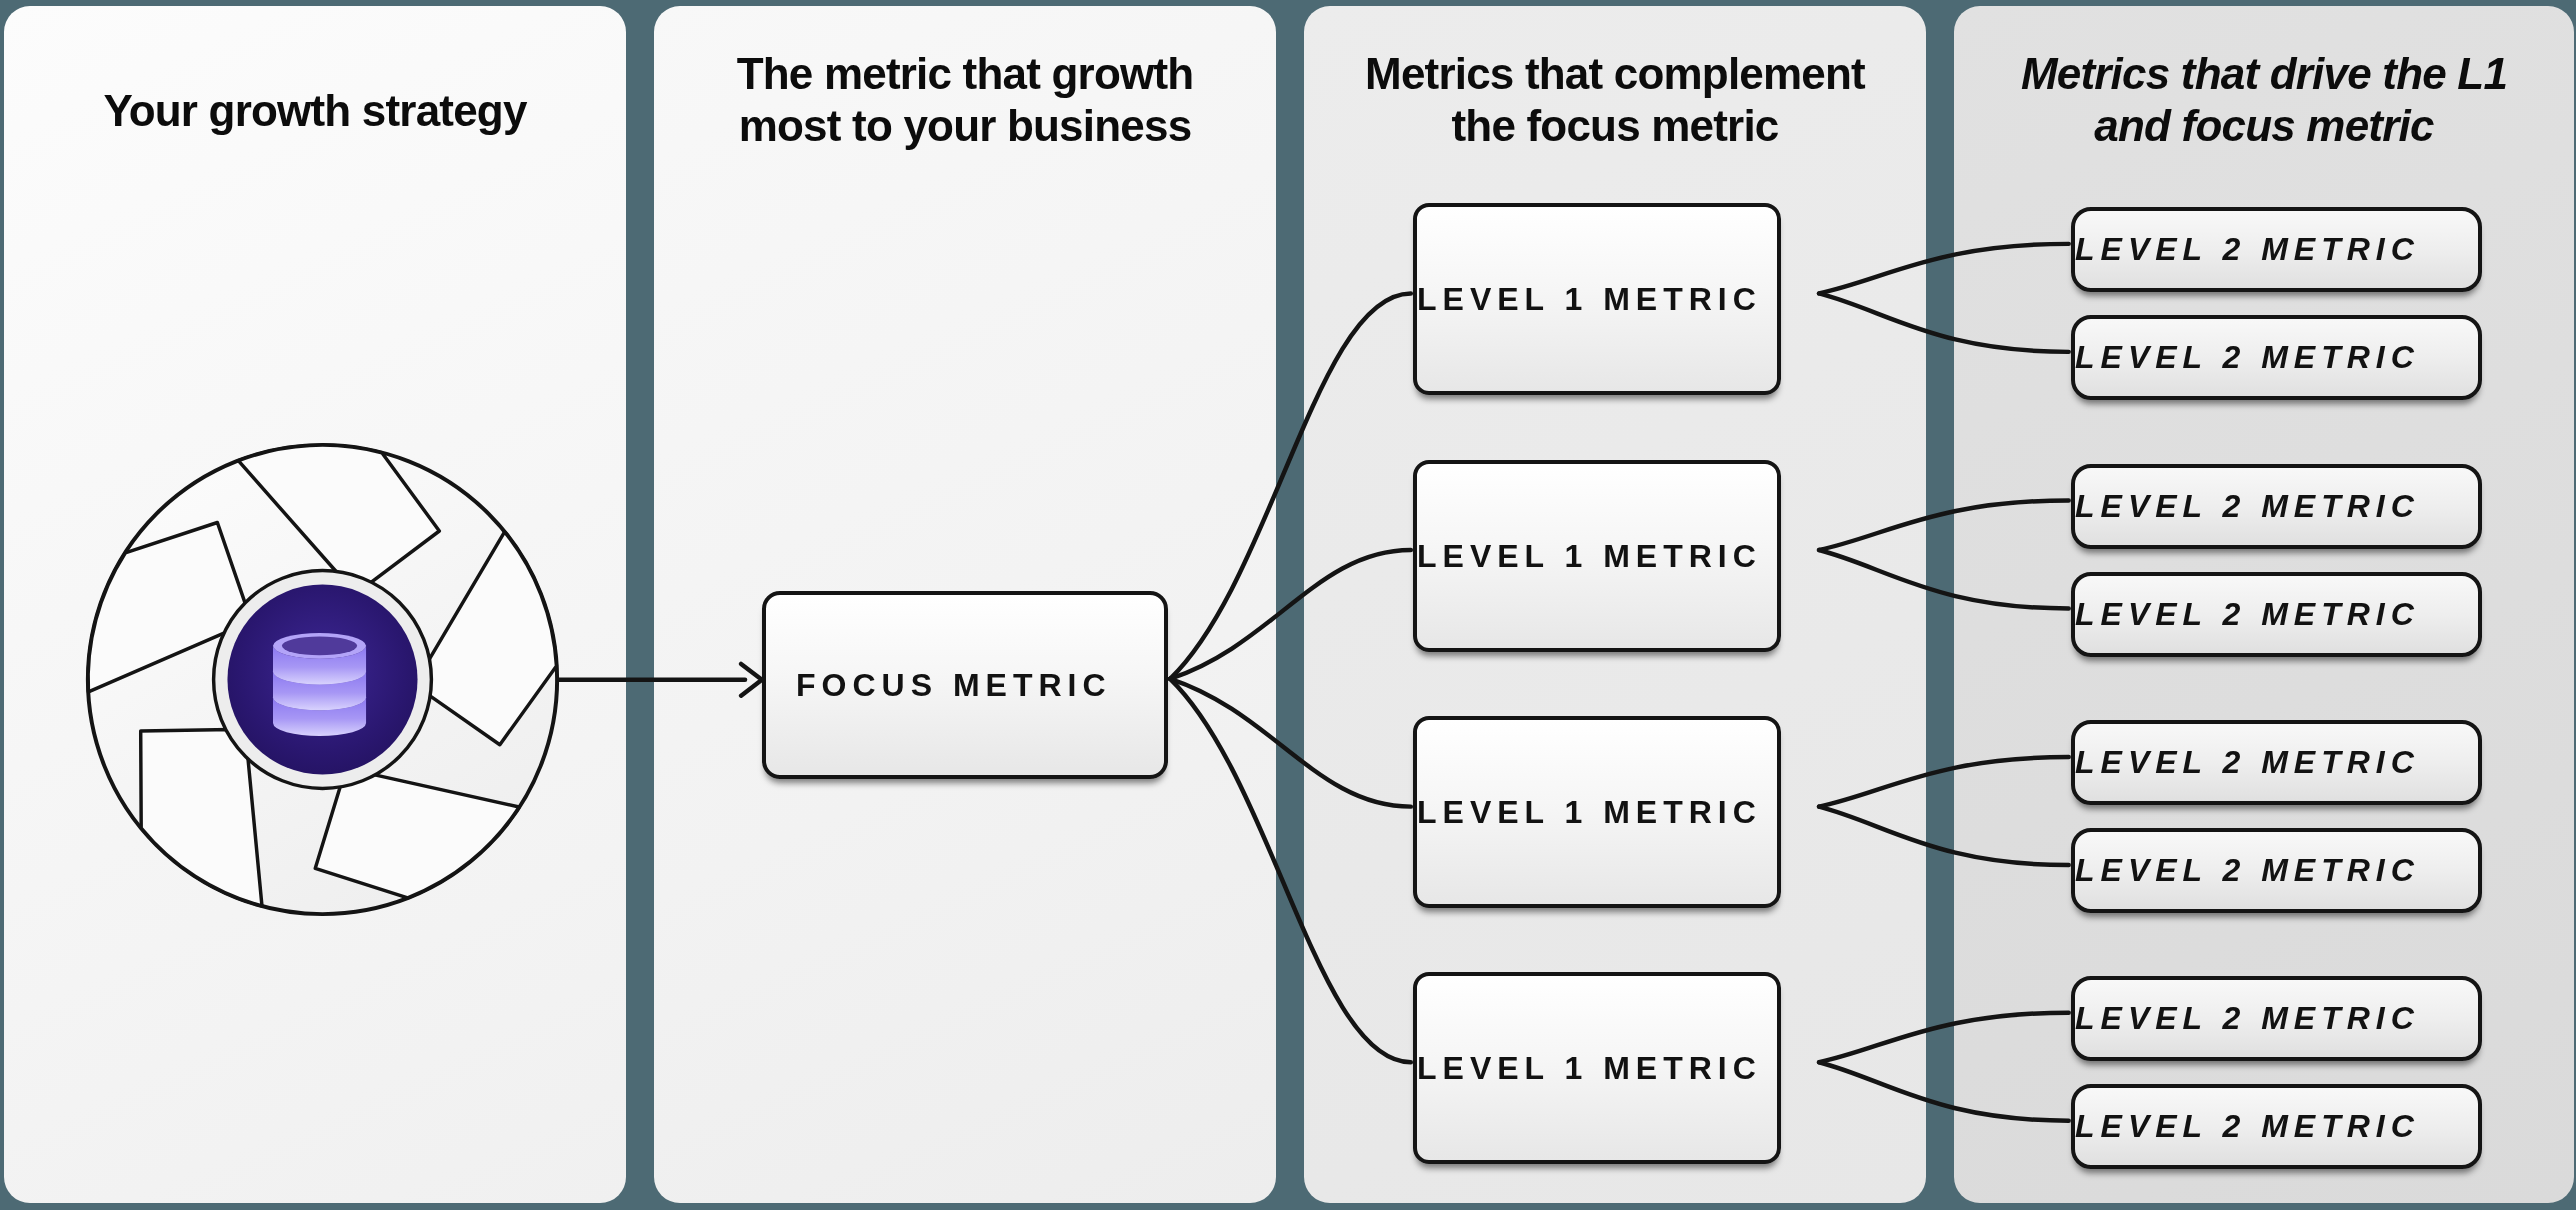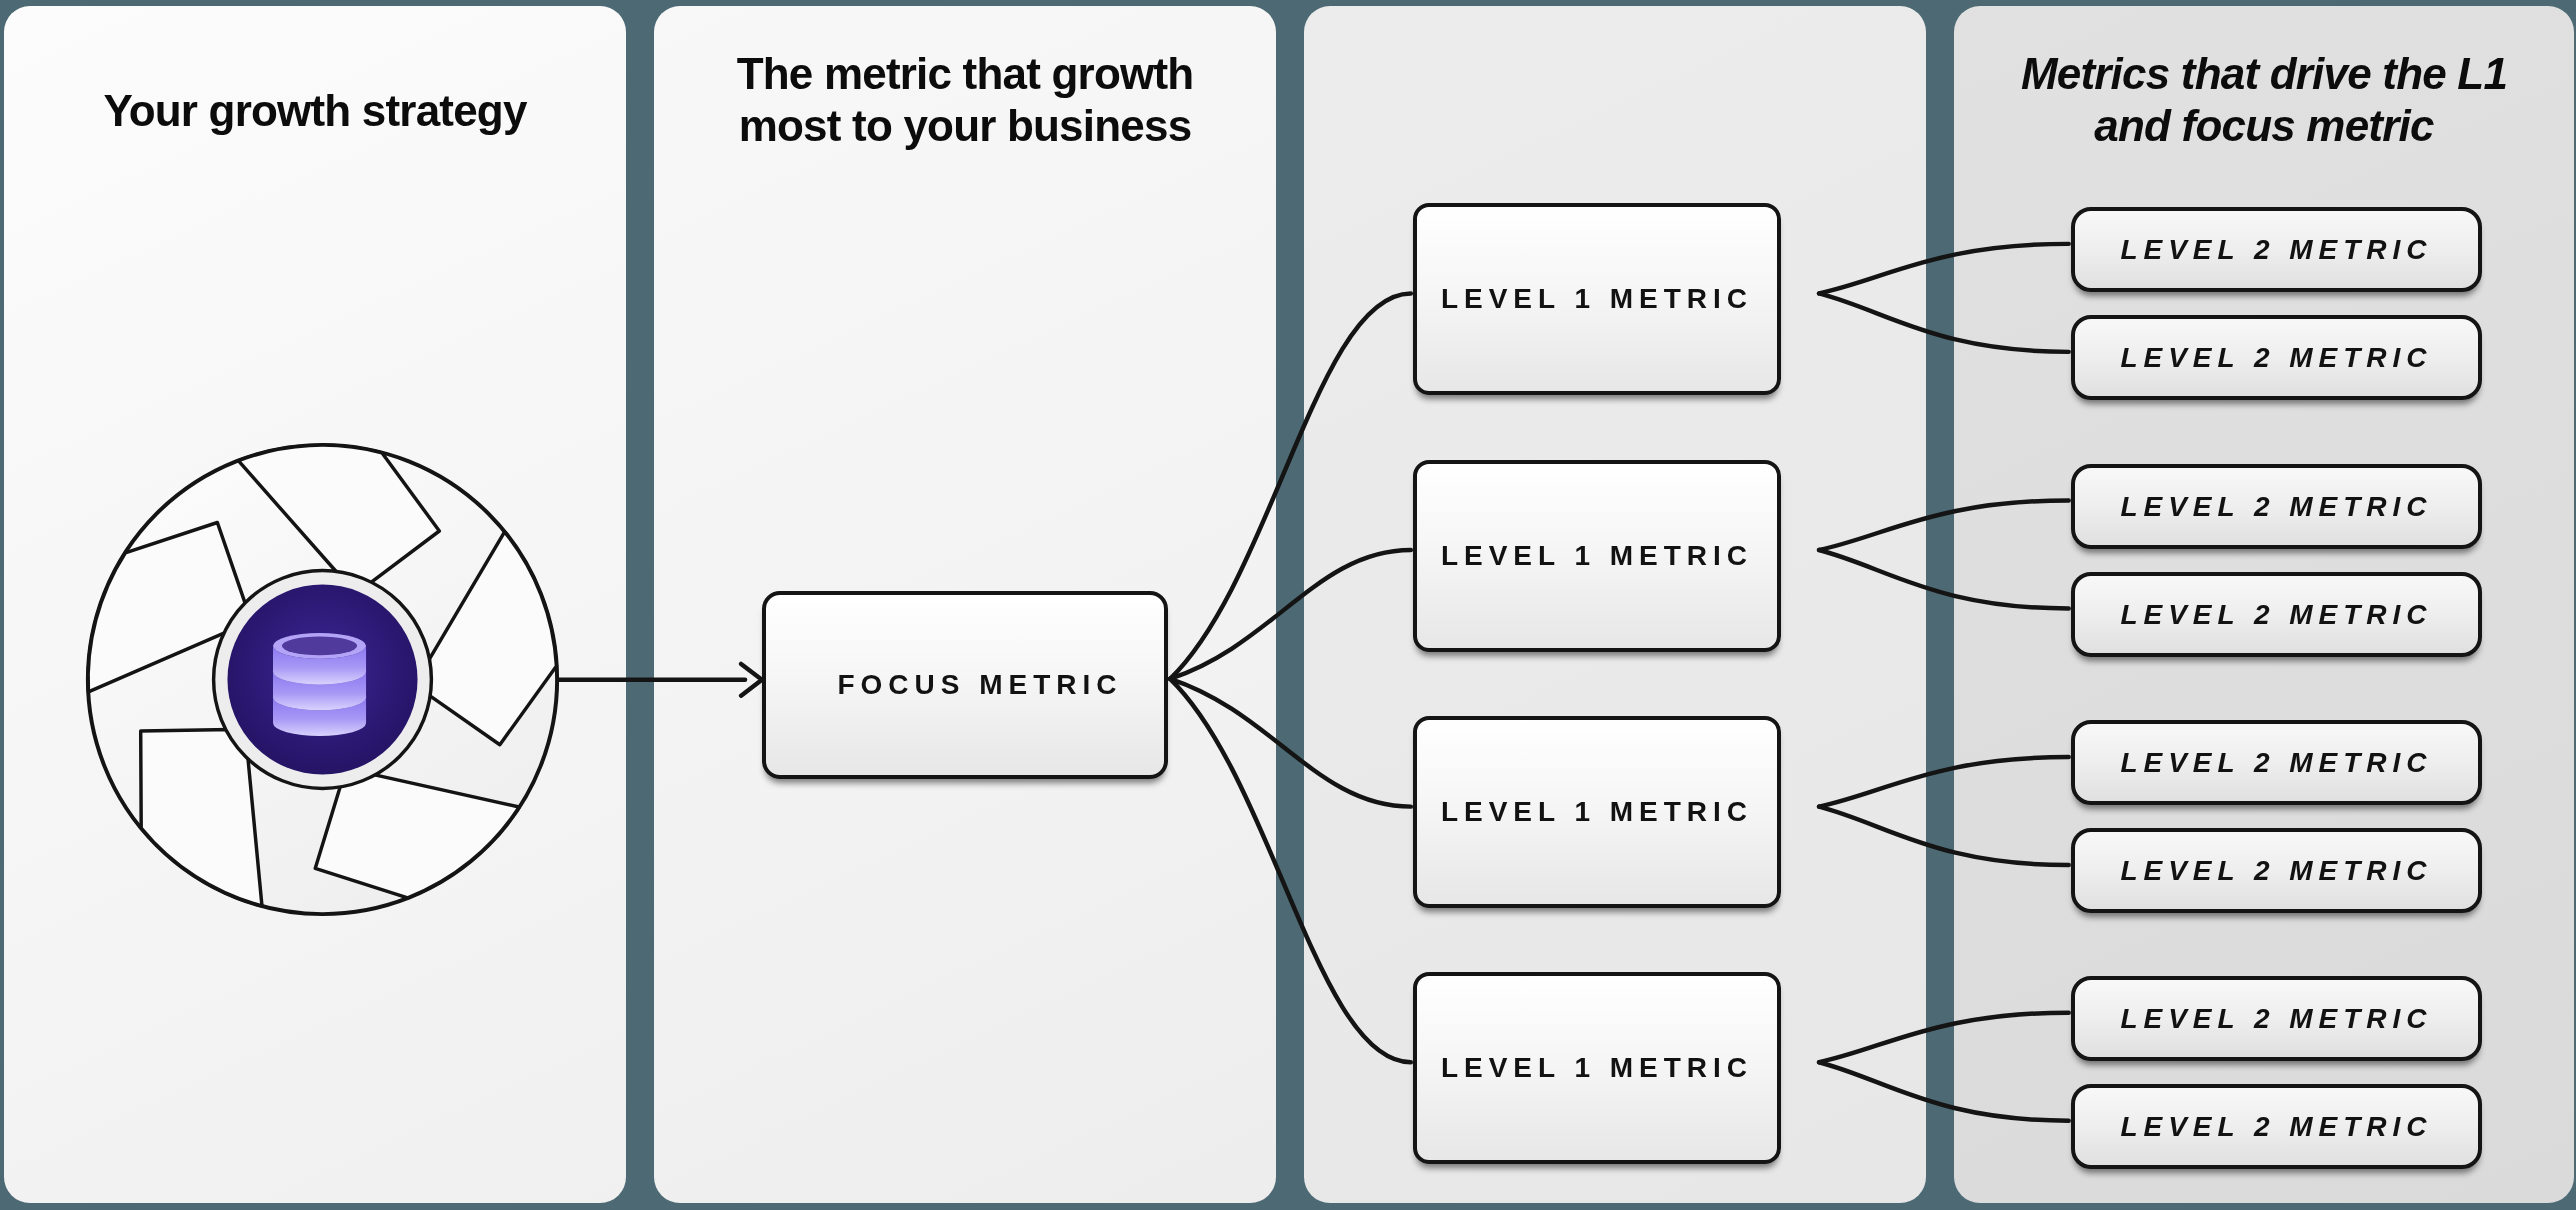--- a/index.html
+++ b/index.html
@@ -29,22 +29,22 @@
   }
   .hdr .ln{display:block;}
   .p1 .hdr{top:79px;}
 
   
   .box{
     position:absolute;box-sizing:border-box;
     border:4px solid var(--box-border,#141414);
     background:linear-gradient(180deg,#ffffff 0%,#f6f6f6 45%,#e7e7e7 100%);
     box-shadow:0 7px 6px -3px rgba(10,10,10,.5);
-    display:flex;align-items:center;justify-content:center;
-    color:#121212;font-weight:700;font-size:28px;letter-spacing:6px;
+    display:flex;align-items:center;
+    color:#121212;font-weight:700;font-size:32px;letter-spacing:6px;
     white-space:nowrap;
   }
   .focus{left:108px;top:585px;width:406px;height:188px;border-radius:18px;padding-left:30px;}
   .l1{left:109px;width:368px;height:192px;border-radius:16px;}
   .l1.b1{top:197px;} .l1.b2{top:454px;} .l1.b3{top:710px;} .l1.b4{top:966px;}
   .l2{
     left:117px;width:411px;height:85px;border-radius:20px;
     background:linear-gradient(180deg,#f8f8f8 0%,#eeeeee 50%,#e0e0e0 100%);
   }
   .l2.b1{top:201px;}  .l2.b2{top:309px;}
@@ -116,20 +116,24 @@
     <div class="hdr">
       <span class="ln">The metric that growth</span>
       <span class="ln">most to your business</span>
     </div>
     <div class="box focus">
       <span>FOCUS METRIC</span>
     </div>
   </div>
 
   <div class="panel p3">
+    <div class="hdr">
+      <span class="ln">Metrics that complement</span>
+      <span class="ln">the focus metric</span>
+    </div>
     <div class="box l1 b1">
       <span>LEVEL 1 METRIC</span>
     </div>
     <div class="box l1 b2">
       <span>LEVEL 1 METRIC</span>
     </div>
     <div class="box l1 b3">
       <span>LEVEL 1 METRIC</span>
     </div>
     <div class="box l1 b4">

